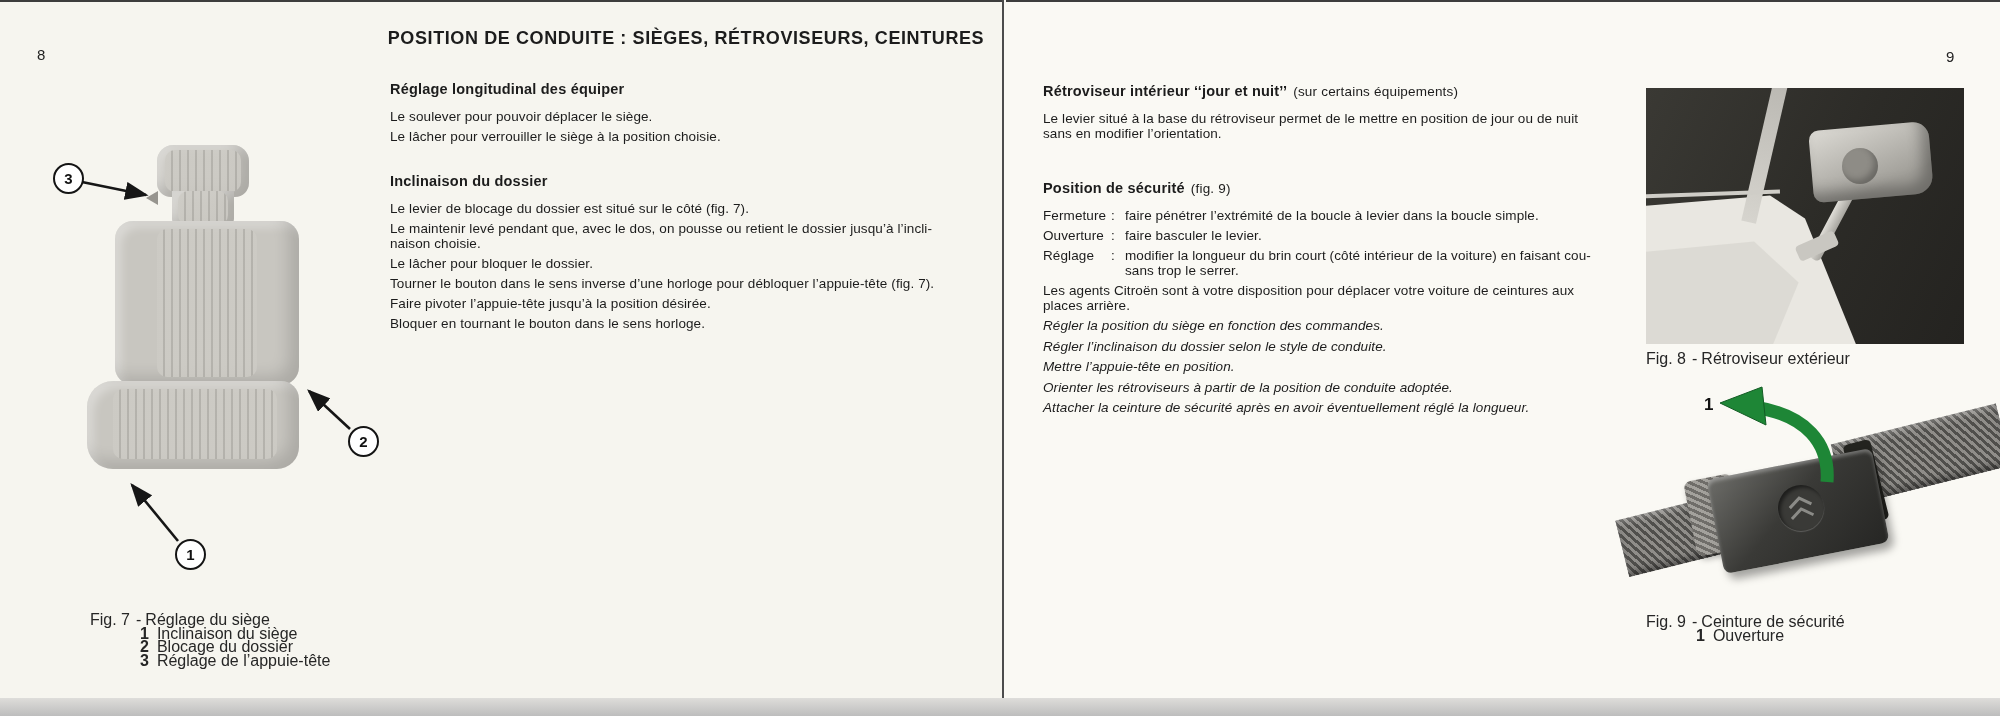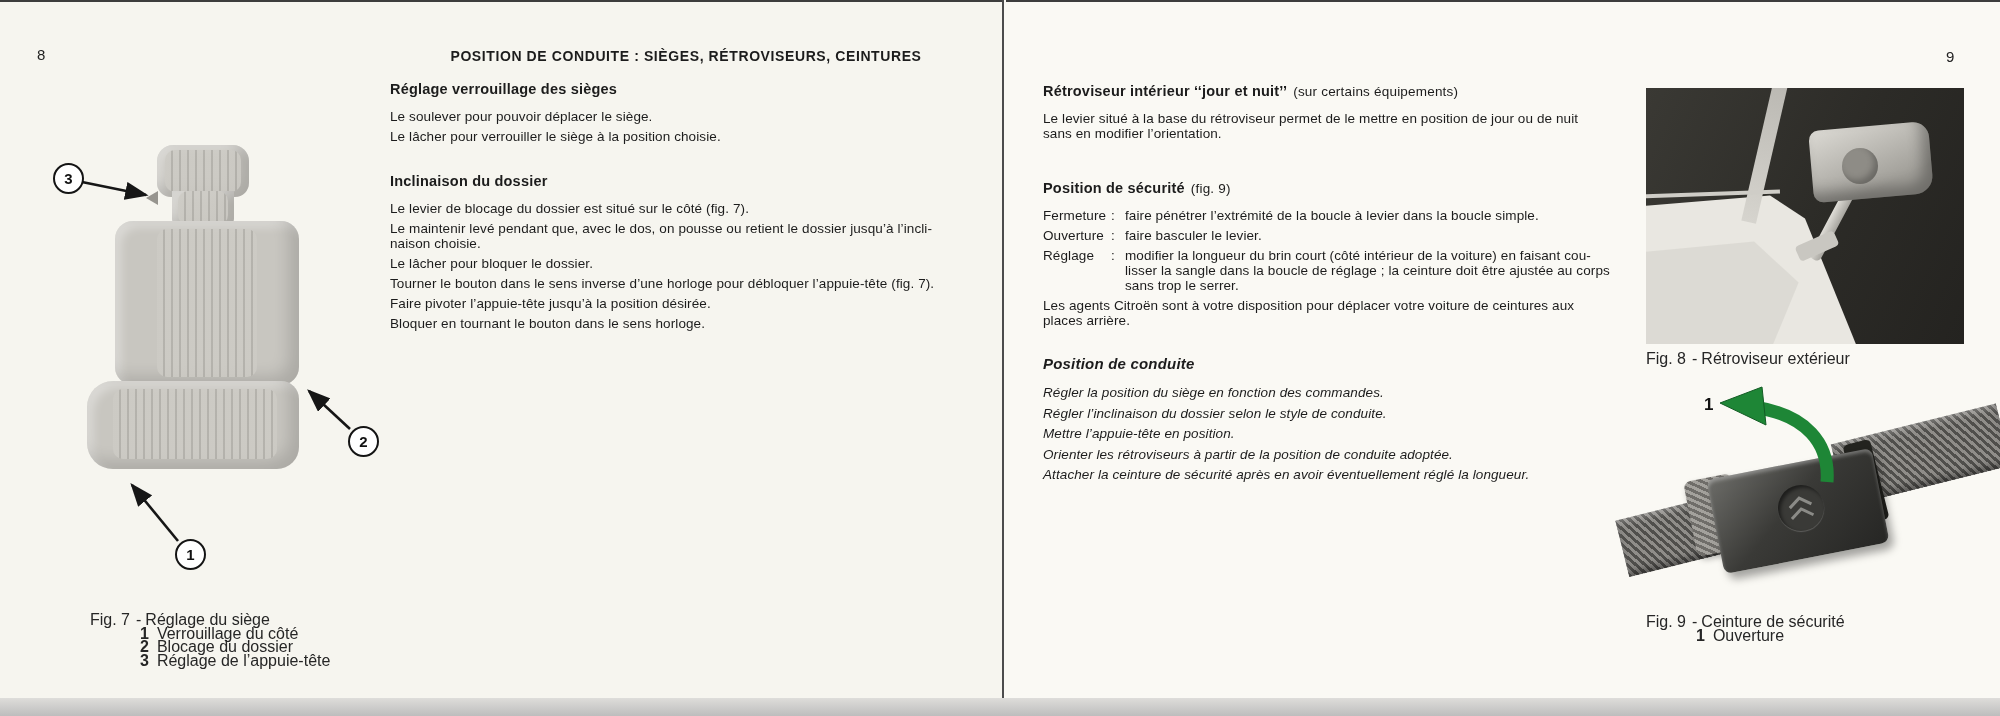--- a/index.html
+++ b/index.html
@@ -12,22 +12,22 @@
   .pageR{position:absolute;left:1004px;top:0;width:996px;height:716px;background:#faf9f4;}
   .gutter{position:absolute;left:1002px;top:0;width:2px;height:716px;background:#4c4c4c;}
   .bottom-strip{position:absolute;left:0;bottom:0;width:2000px;height:18px;
     background:linear-gradient(#deddda,#bdbdbd);}
   .rule{position:absolute;height:2px;background:#3d3d3d;}
   .ruleL{left:0;top:71;width:1002px;}
   .ruleR{left:1006px;top:74;width:994px;}
   .pagenum{position:absolute;font-size:15px;color:#222;}
   .pnL{left:37px;top:46px;}
   .pnR{left:1946px;top:48px;}
-  .main-title{position:absolute;left:380px;top:48px;width:612px;text-align:center;
-    font-weight:bold;font-size:14px;letter-spacing:.6px;white-space:nowrap;}
+  .main-title{position:absolute;left:380px;top:28px;width:612px;text-align:center;
+    font-weight:bold;font-size:18px;letter-spacing:.6px;white-space:nowrap;}
 
   
   .col{position:absolute;font-size:13.5px;line-height:15px;letter-spacing:.1px;}
   .colL{left:390px;top:82px;width:600px;}
   .colR{left:1043px;top:84px;width:590px;}
   .sect{font-size:14.5px;font-weight:bold;margin:30px 0 12px;letter-spacing:.2px;}
   .sect.first{margin-top:0;}
   .hsuf{font-weight:400;margin-left:6px;font-size:13.5px;}
   .para{margin:0 0 5px;}
   .ln{white-space:nowrap;}
@@ -118,21 +118,21 @@
   <div class="pageR"></div>
   <div class="gutter"></div>
 
   <div class="pagenum pnL">8</div>
   <div class="pagenum pnR">9</div>
   <div class="main-title">POSITION DE CONDUITE : SIÈGES, RÉTROVISEURS, CEINTURES</div>
   <div class="rule ruleL"></div>
   <div class="rule ruleR"></div>
 
   <div class="col colL">
-    <div class="sect first">Réglage verrouillage des sièges</div>
+    <div class="sect first">Réglage longitudinal des équiper</div>
     <div class="para ln">Le soulever pour pouvoir déplacer le siège.</div>
     <div class="para ln">Le lâcher pour verrouiller le siège à la position choisie.</div>
 
     <div class="sect">Inclinaison du dossier</div>
     <div class="para ln">Le levier de blocage du dossier est situé sur le côté (fig. 7).</div>
     <div class="para">
       <div class="ln">Le maintenir levé pendant que, avec le dos, on pousse ou retient le dossier jusqu’à l’incli-</div>
       <div class="ln">naison choisie.</div>
     </div>
     <div class="para ln">Le lâcher pour bloquer le dossier.</div>
@@ -170,21 +170,21 @@
 
     <div class="co co1">1</div>
     <div class="co co2">2</div>
     <div class="co co3">3</div>
   </div>
 
   <div class="figcap fig7cap">
     <div class="capline">
       <span>Fig. 7</span><span class="capdash">-</span><span>Réglage du siège</span>
     </div>
-    <div class="capitem"><b>1</b><span>Verrouillage du côté</span></div>
+    <div class="capitem"><b>1</b><span>Inclinaison du siège</span></div>
     <div class="capitem"><b>2</b><span>Blocage du dossier</span></div>
     <div class="capitem"><b>3</b><span>Réglage de l’appuie-tête</span></div>
   </div>
 
   <div class="col colR">
     <div class="sect first">
       <span>Rétroviseur intérieur ‘‘jour et nuit’’</span><span class="hsuf">(sur certains équipements)</span>
     </div>
     <div class="para">
       <div class="ln">Le levier situé à la base du rétroviseur permet de le mettre en position de jour ou de nuit</div>
@@ -202,30 +202,28 @@
     <div class="def">
       <span class="term">Ouverture</span>
       <span class="dcolon">:</span>
       <span class="dtext ln">faire basculer le levier.</span>
     </div>
     <div class="def">
       <span class="term">Réglage</span>
       <span class="dcolon">:</span>
       <span class="dtext">
         <div class="ln">modifier la longueur du brin court (côté intérieur de la voiture) en faisant cou-</div>
-        <div class="ln">lisser la sangle dans la boucle de réglage ; la ceinture doit être ajustée au corps</div>
         <div class="ln">sans trop le serrer.</div>
       </span>
     </div>
     <div class="para">
       <div class="ln">Les agents Citroën sont à votre disposition pour déplacer votre voiture de ceintures aux</div>
       <div class="ln">places arrière.</div>
     </div>
 
-    <div class="pdc-h">Position de conduite</div>
     <div class="iln">Régler la position du siège en fonction des commandes.</div>
     <div class="iln">Régler l’inclinaison du dossier selon le style de conduite.</div>
     <div class="iln">Mettre l’appuie-tête en position.</div>
     <div class="iln">Orienter les rétroviseurs à partir de la position de conduite adoptée.</div>
     <div class="iln">Attacher la ceinture de sécurité après en avoir éventuellement réglé la longueur.</div>
   </div>
 
   <div class="fig8">
     <div class="f8part car-body"></div>
     <div class="f8part door-shadow"></div>

